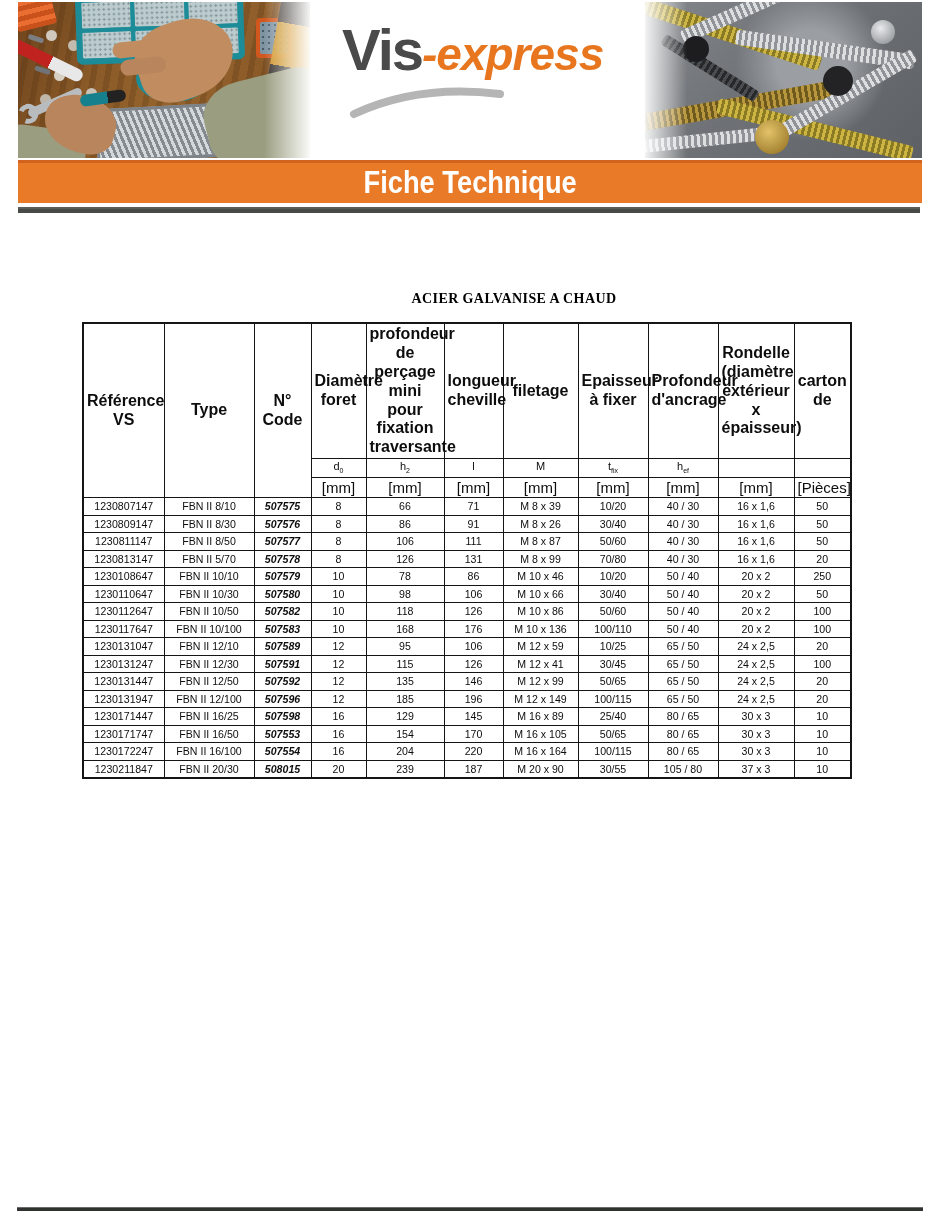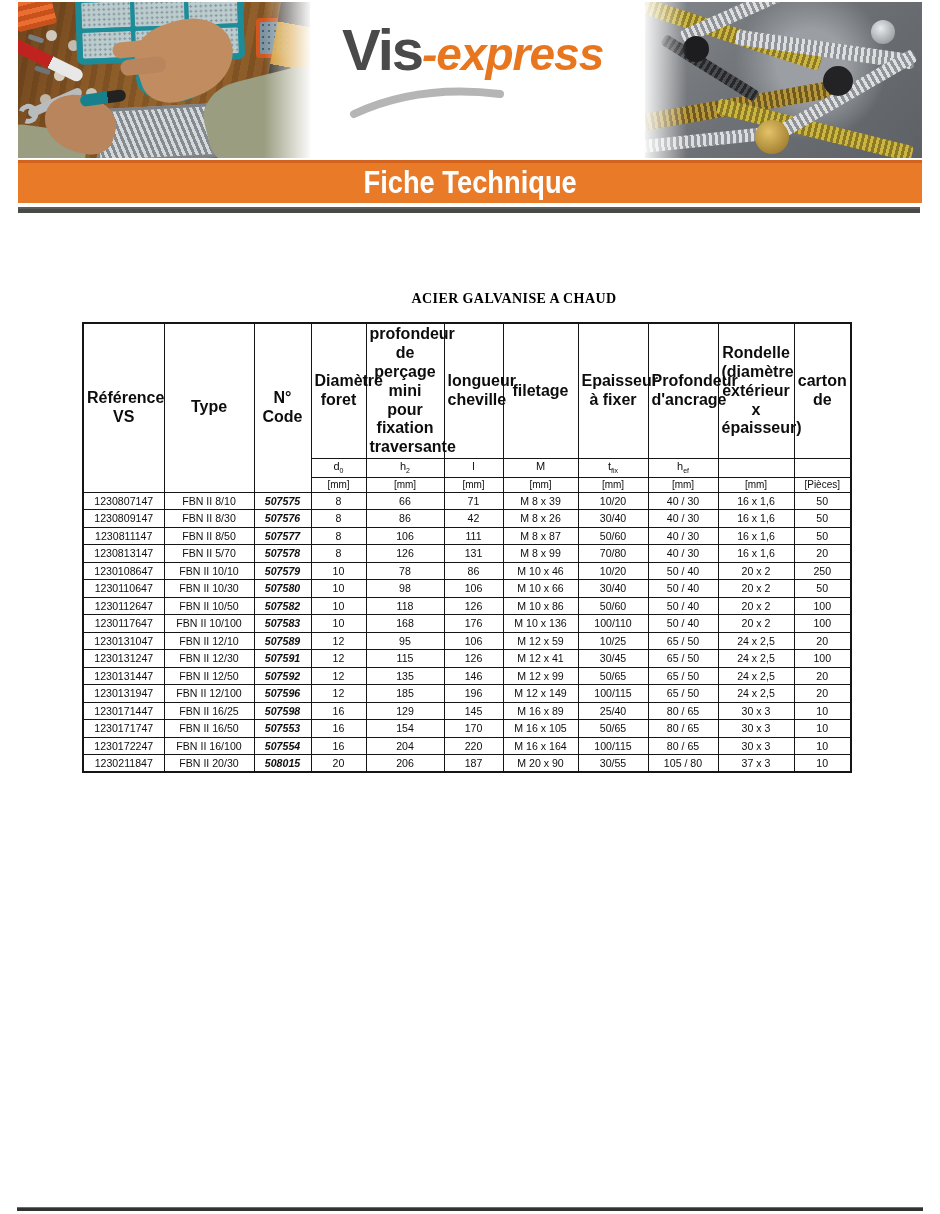--- a/index.html
+++ b/index.html
@@ -88,21 +88,21 @@
   .sheet-title{position:absolute;left:514px;top:291px;transform:translateX(-50%);
     font-family:"Liberation Serif", serif;font-weight:700;font-size:14px;letter-spacing:.4px;color:#000;
     white-space:nowrap;}
   table.spec{position:absolute;left:82px;top:322px;width:768px;border-collapse:collapse;table-layout:fixed;
     border:2px solid #151515;}
   table.spec td{border:1px solid #151515;text-align:center;vertical-align:middle;color:#0d0d0d;
     padding:1px 3px;box-sizing:border-box;font-size:10.6px;line-height:1.18;}
   thead tr.hdr td{height:84px;font-size:16px;font-weight:bold;}
   thead tr.sym td{height:16px;font-size:11px;}
   thead tr.sym sub{font-size:7px;}
-  thead tr.unit td{height:15px;font-size:10px;}
+  thead tr.unit td{height:15px;font-size:15px;}
   tbody tr{height:17.5px;}
   tbody td{padding:0 2px;white-space:nowrap;}
   tbody td:nth-child(3){font-weight:700;font-style:italic;}
 
   
   .bottom-rule{position:absolute;left:17px;width:906px;top:1207px;height:4px;
     background:linear-gradient(180deg,#6a6d6a 0 1px,#303330 1px 100%);}
 </style>
 </head>
 <body>
@@ -232,21 +232,21 @@
         <td>40 / 30</td>
         <td>16 x 1,6</td>
         <td>50</td>
       </tr>
       <tr>
         <td>1230809147</td>
         <td>FBN II 8/30</td>
         <td>507576</td>
         <td>8</td>
         <td>86</td>
-        <td>42</td>
+        <td>91</td>
         <td>M 8 x 26</td>
         <td>30/40</td>
         <td>40 / 30</td>
         <td>16 x 1,6</td>
         <td>50</td>
       </tr>
       <tr>
         <td>1230811147</td>
         <td>FBN II 8/50</td>
         <td>507577</td>
@@ -413,21 +413,21 @@
         <td>100/115</td>
         <td>80 / 65</td>
         <td>30 x 3</td>
         <td>10</td>
       </tr>
       <tr>
         <td>1230211847</td>
         <td>FBN II 20/30</td>
         <td>508015</td>
         <td>20</td>
-        <td>206</td>
+        <td>239</td>
         <td>187</td>
         <td>M 20 x 90</td>
         <td>30/55</td>
         <td>105 / 80</td>
         <td>37 x 3</td>
         <td>10</td>
       </tr>
     </tbody>
 </table>
 

